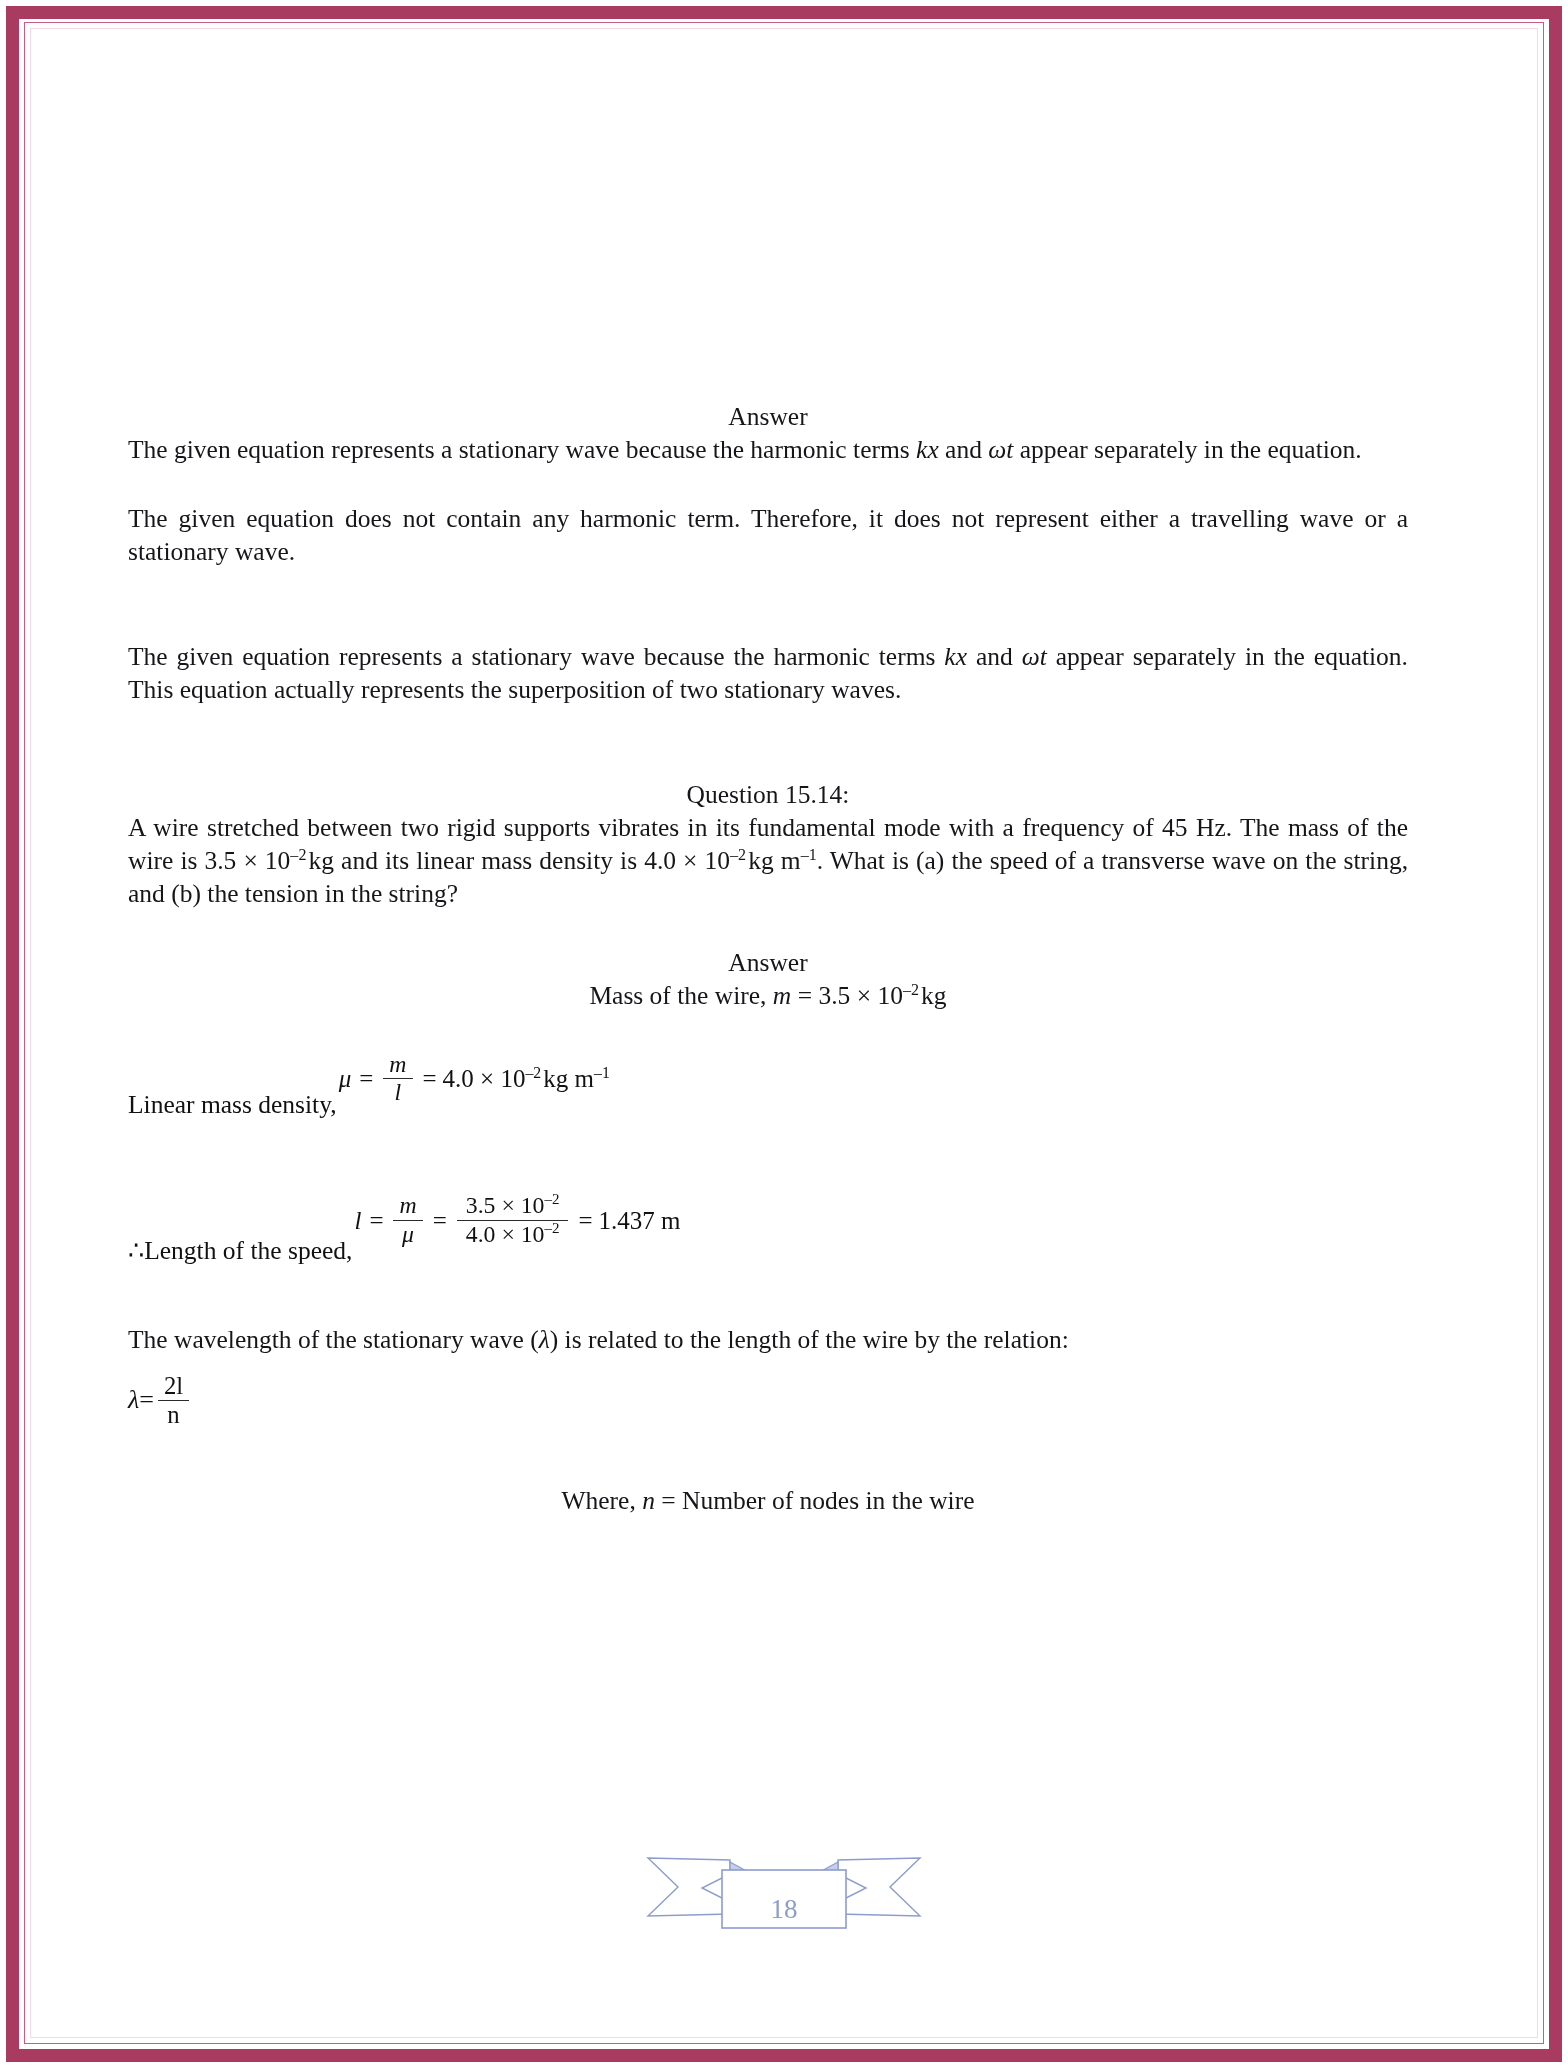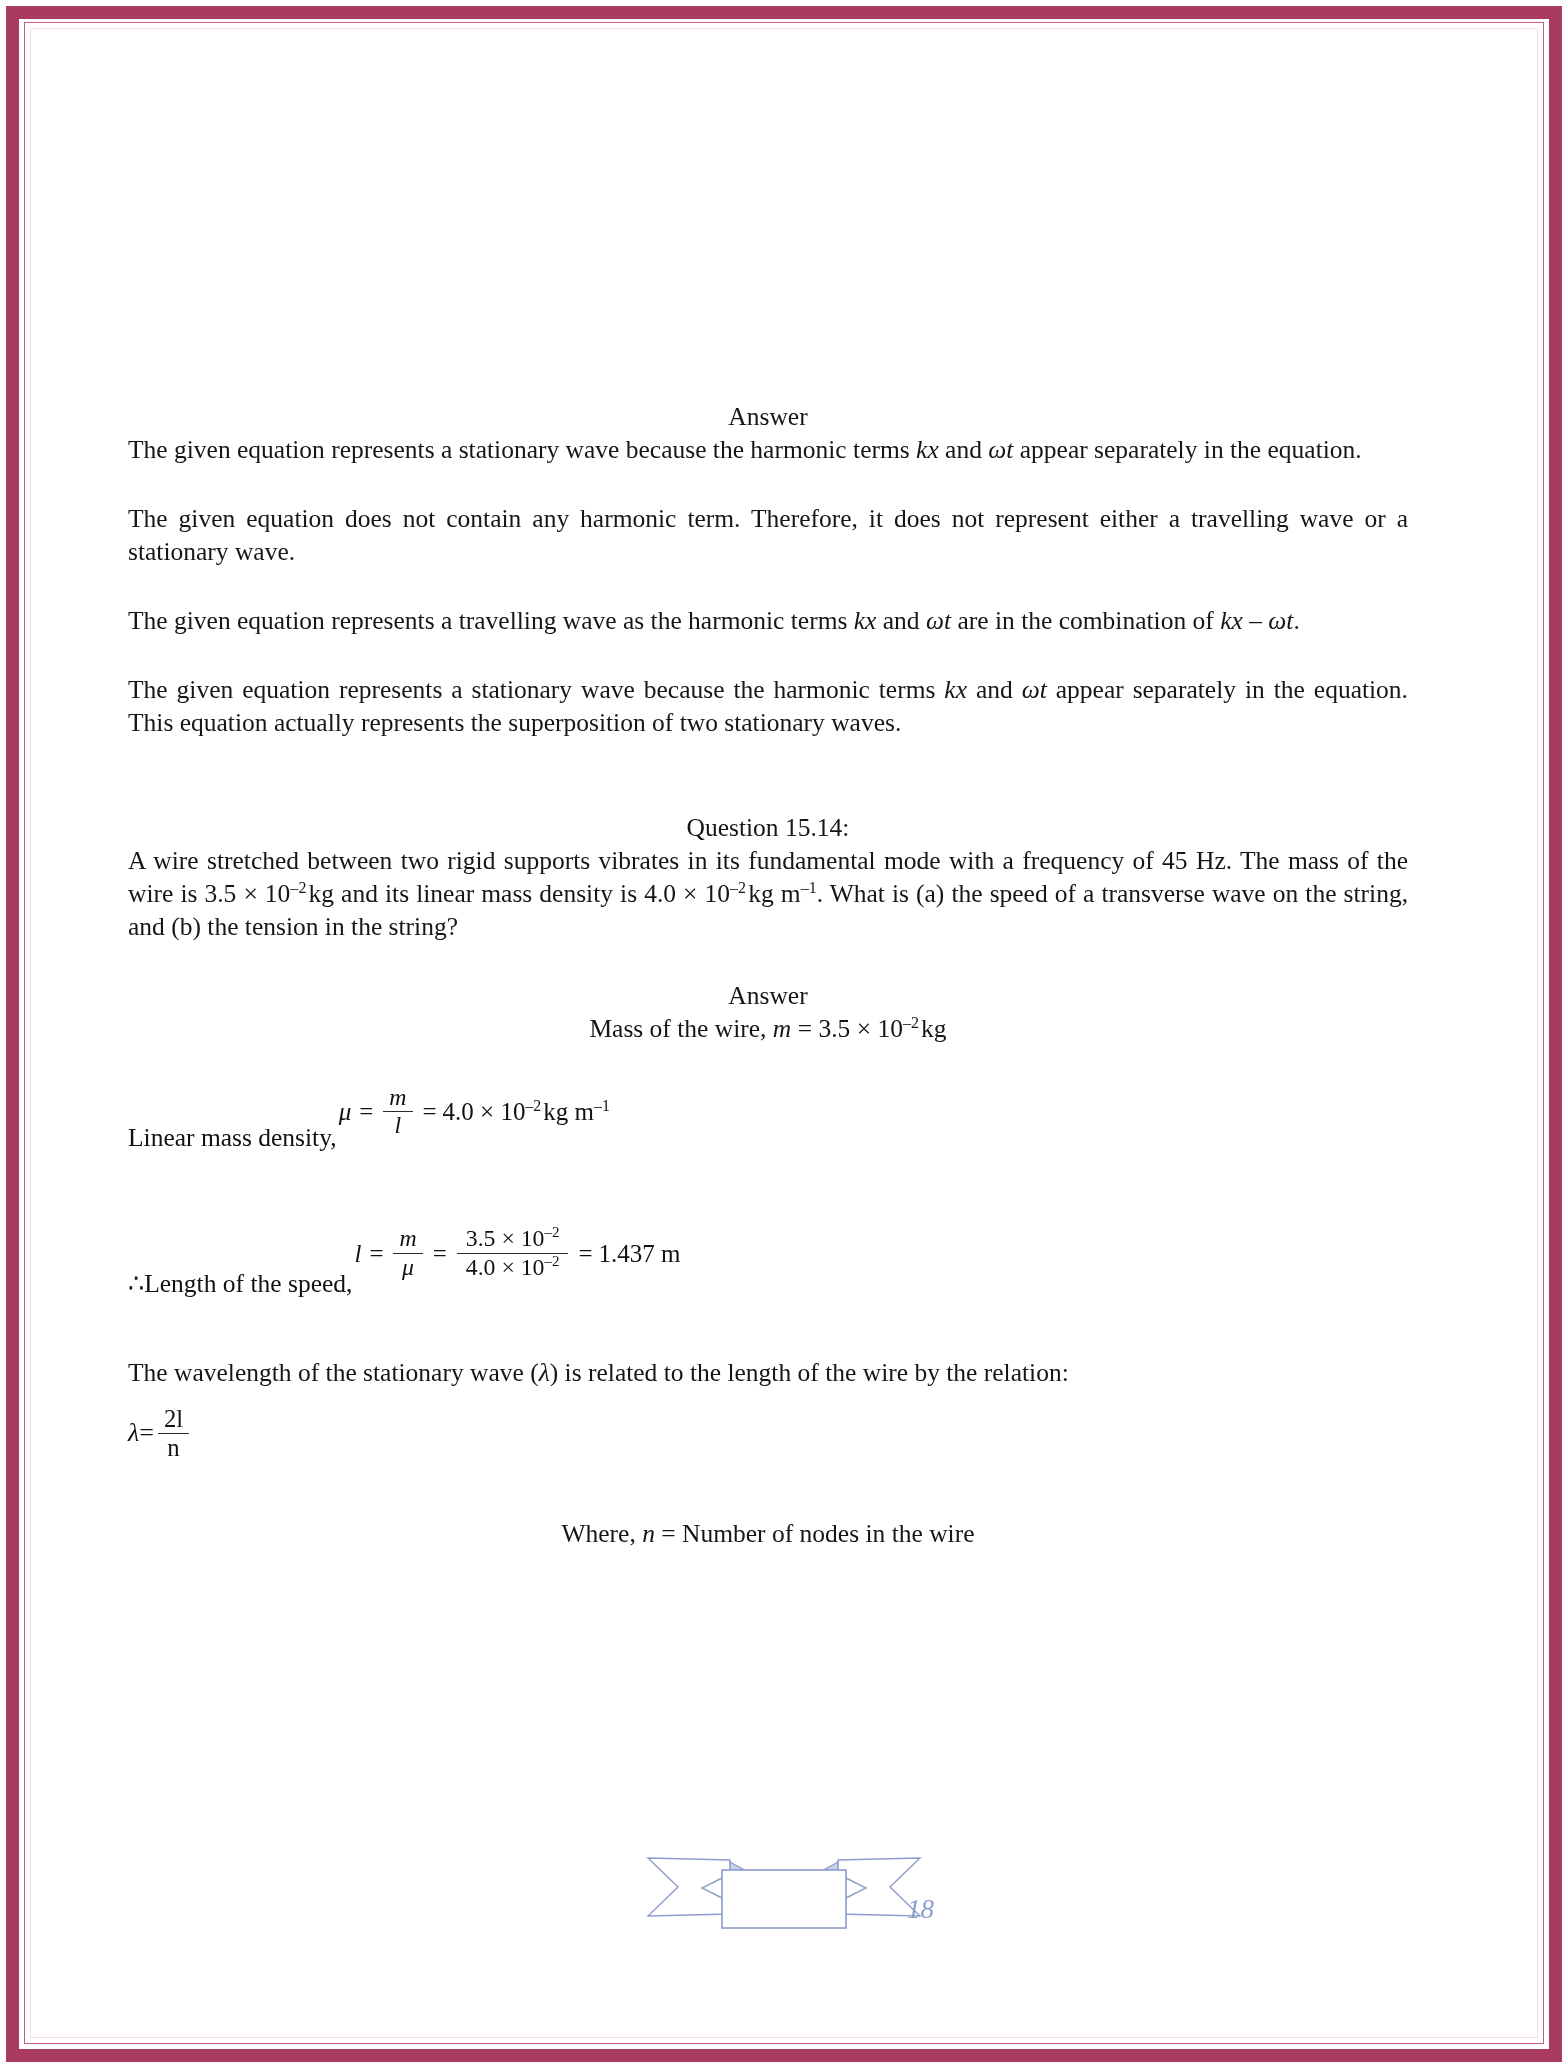--- a/index.html
+++ b/index.html
@@ -135,25 +135,24 @@
     display: flex;
     justify-content: center;
     align-items: center;
   }
   .ribbon { position: relative; width: 300px; height: 120px; }
   .ribbon svg { display: block; }
   .page-number {
     position: absolute;
     left: 0; right: 0;
     top: 54px;
-    text-align: right;
+    text-align: center;
     font-size: 27px;
     color: #8e9ccd;
     font-family: "Liberation Serif", "DejaVu Serif", serif;
-    font-style: italic;
   }
 </style>
 </head>
 <body>
 
 <div class="page">
 
   <div class="border-outer"></div>
   <div class="border-inner"></div>
   <div class="border-hairline"></div>
@@ -163,21 +162,20 @@
     <div class="line label">Answer</div>
 
     <p class="para">The given equation represents a stationary wave because the harmonic terms <i>kx</i> and <i class="omega">ωt</i> appear separately in the equation.</p>
 
     <div class="gap-md"></div>
 
     <p class="para">The given equation does not contain any harmonic term. Therefore, it does not represent either a travelling wave or a stationary wave.</p>
 
     <div class="gap-md"></div>
 
-    <p class="para">The given equation represents a travelling wave as the harmonic terms <i>kx</i> and <i class="omega">ωt</i> are in the combination of <i>kx – ωt</i>.</p>
 
     <div class="gap-md"></div>
 
     <p class="para">The given equation represents a stationary wave because the harmonic terms <i>kx</i> and <i class="omega">ωt</i> appear separately in the equation. This equation actually represents the superposition of two stationary waves.</p>
 
     <div class="gap-xl"></div>
 
     <div class="line label">Question 15.14:</div>
 
     <p class="para">A wire stretched between two rigid supports vibrates in its fundamental mode with a frequency of 45&nbsp;Hz. The mass of the wire is 3.5&nbsp;×&nbsp;10<sup>–2</sup> kg and its linear mass density is 4.0&nbsp;×&nbsp;10<sup>–2</sup> kg&nbsp;m<sup>–1</sup>. What is (a) the speed of a transverse wave on the string, and (b) the tension in the string?</p>

